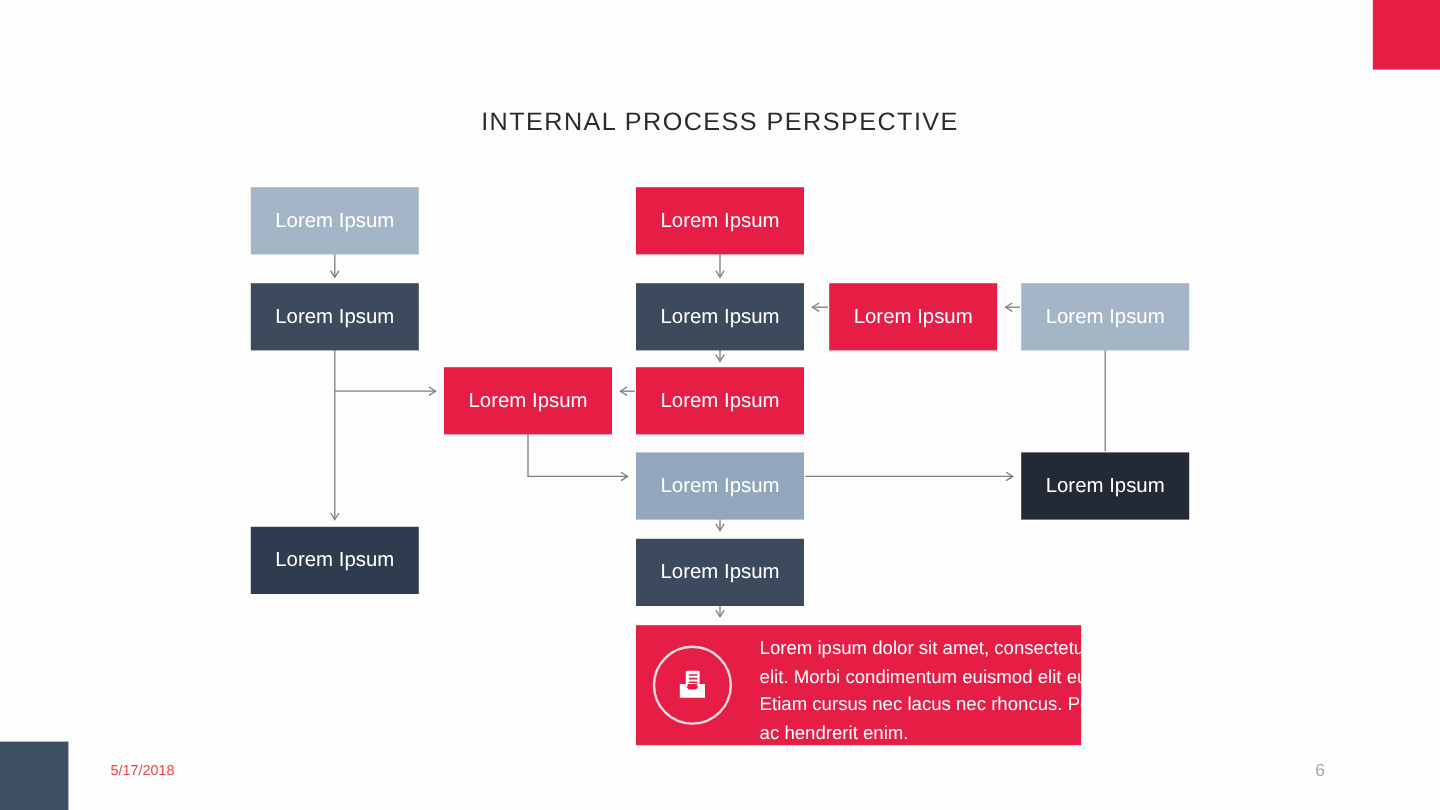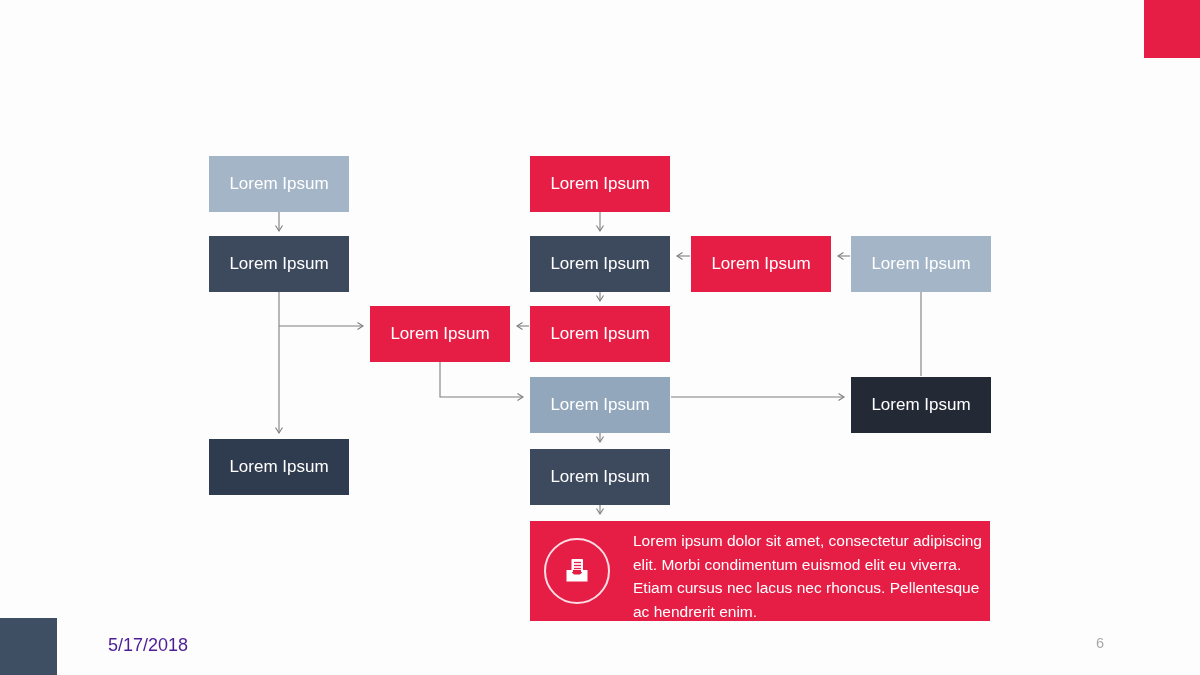--- a/index.html
+++ b/index.html
@@ -23,37 +23,38 @@
   
   .fbox{position:absolute;width:140px;height:56px;display:flex;align-items:center;
         justify-content:center;color:#fff;font-size:17px;}
   .v-light   {background:#a4b5c8;}
   .v-medium  {background:#92a6bc;}
   .v-navy    {background:#3d4a5e;}
   .v-darknavy{background:#2f3b4e;}
   .v-charcoal{background:#232a35;}
   .v-red     {background:#e61e46;}
   
-  .callout{position:absolute;left:530px;top:521px;width:460px;height:100px;background:#e61e46;}
+  .callout{position:absolute;left:530px;top:521px;width:371px;height:100px;background:#e61e46;}
   .callout-circle{position:absolute;left:14px;top:17px;width:62px;height:62px;border-radius:50%;
                   border:2px solid rgba(255,255,255,.85);display:flex;align-items:center;justify-content:center;}
   .callout-text{position:absolute;left:103px;top:8px;width:352px;color:#fff;
                 font-size:15.5px;line-height:23.5px;}
   
-  .footer-date{position:absolute;left:92px;top:635px;font-size:18px;color:#4c1d95;margin-left:16px;}
+  .footer-date{position:absolute;left:92px;top:635px;font-size:12px;color:#ef4444;}
   .footer-page{position:absolute;left:1096px;top:635px;font-size:14.5px;color:#a9a9a9;}
 </style>
 </head>
 <body>
 
 <div class="slide">
 
   <div class="corner-red"></div>
   <div class="corner-navy"></div>
 
+  <div class="subtitle">INTERNAL PROCESS PERSPECTIVE</div>
 
   <svg class="connectors" width="1200" height="675">
     <defs>
       <marker id="arrow" markerWidth="12" markerHeight="12" refX="6.5" refY="4" orient="auto" markerUnits="userSpaceOnUse">
         <path d="M1,0.5 L6.5,4 L1,7.5" fill="none" stroke="#7f7f7f" stroke-width="1.1"></path>
       </marker>
     </defs>
     <line x1="279" y1="197" x2="279" y2="231" marker-end="url(#arrow)"></line>
     <line x1="600" y1="197" x2="600" y2="231" marker-end="url(#arrow)"></line>
     <line x1="600" y1="277" x2="600" y2="301" marker-end="url(#arrow)"></line>

